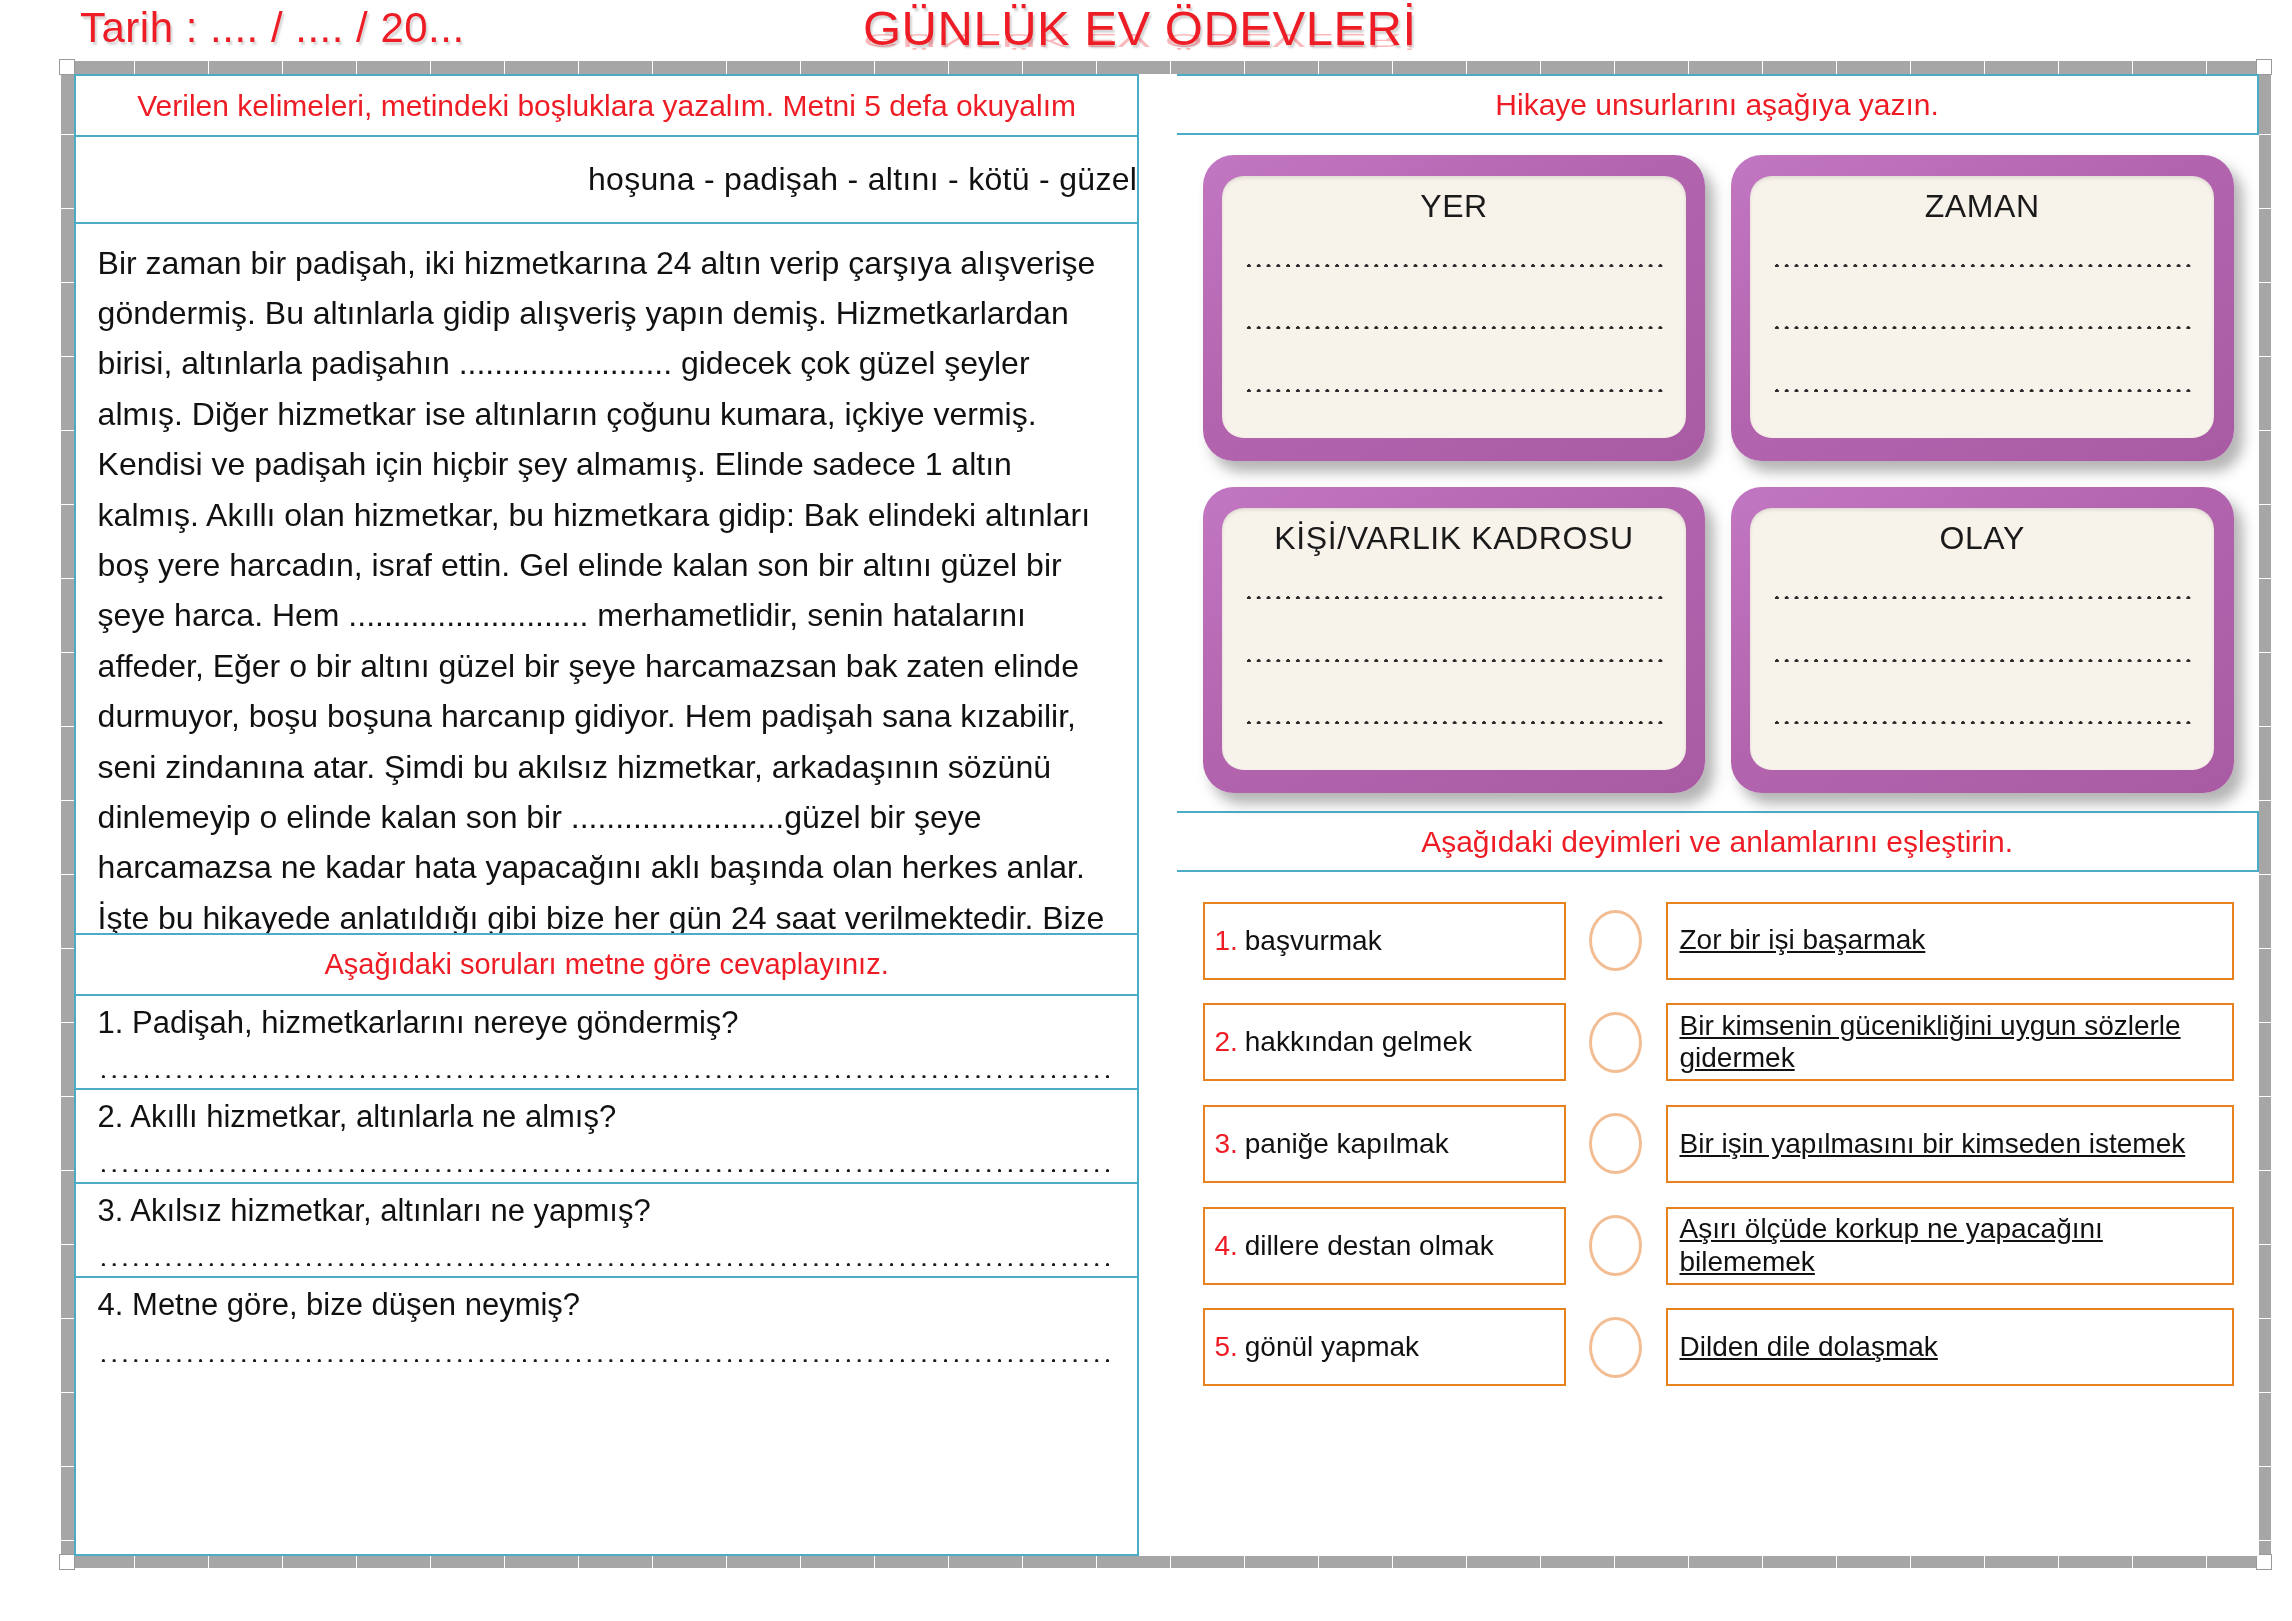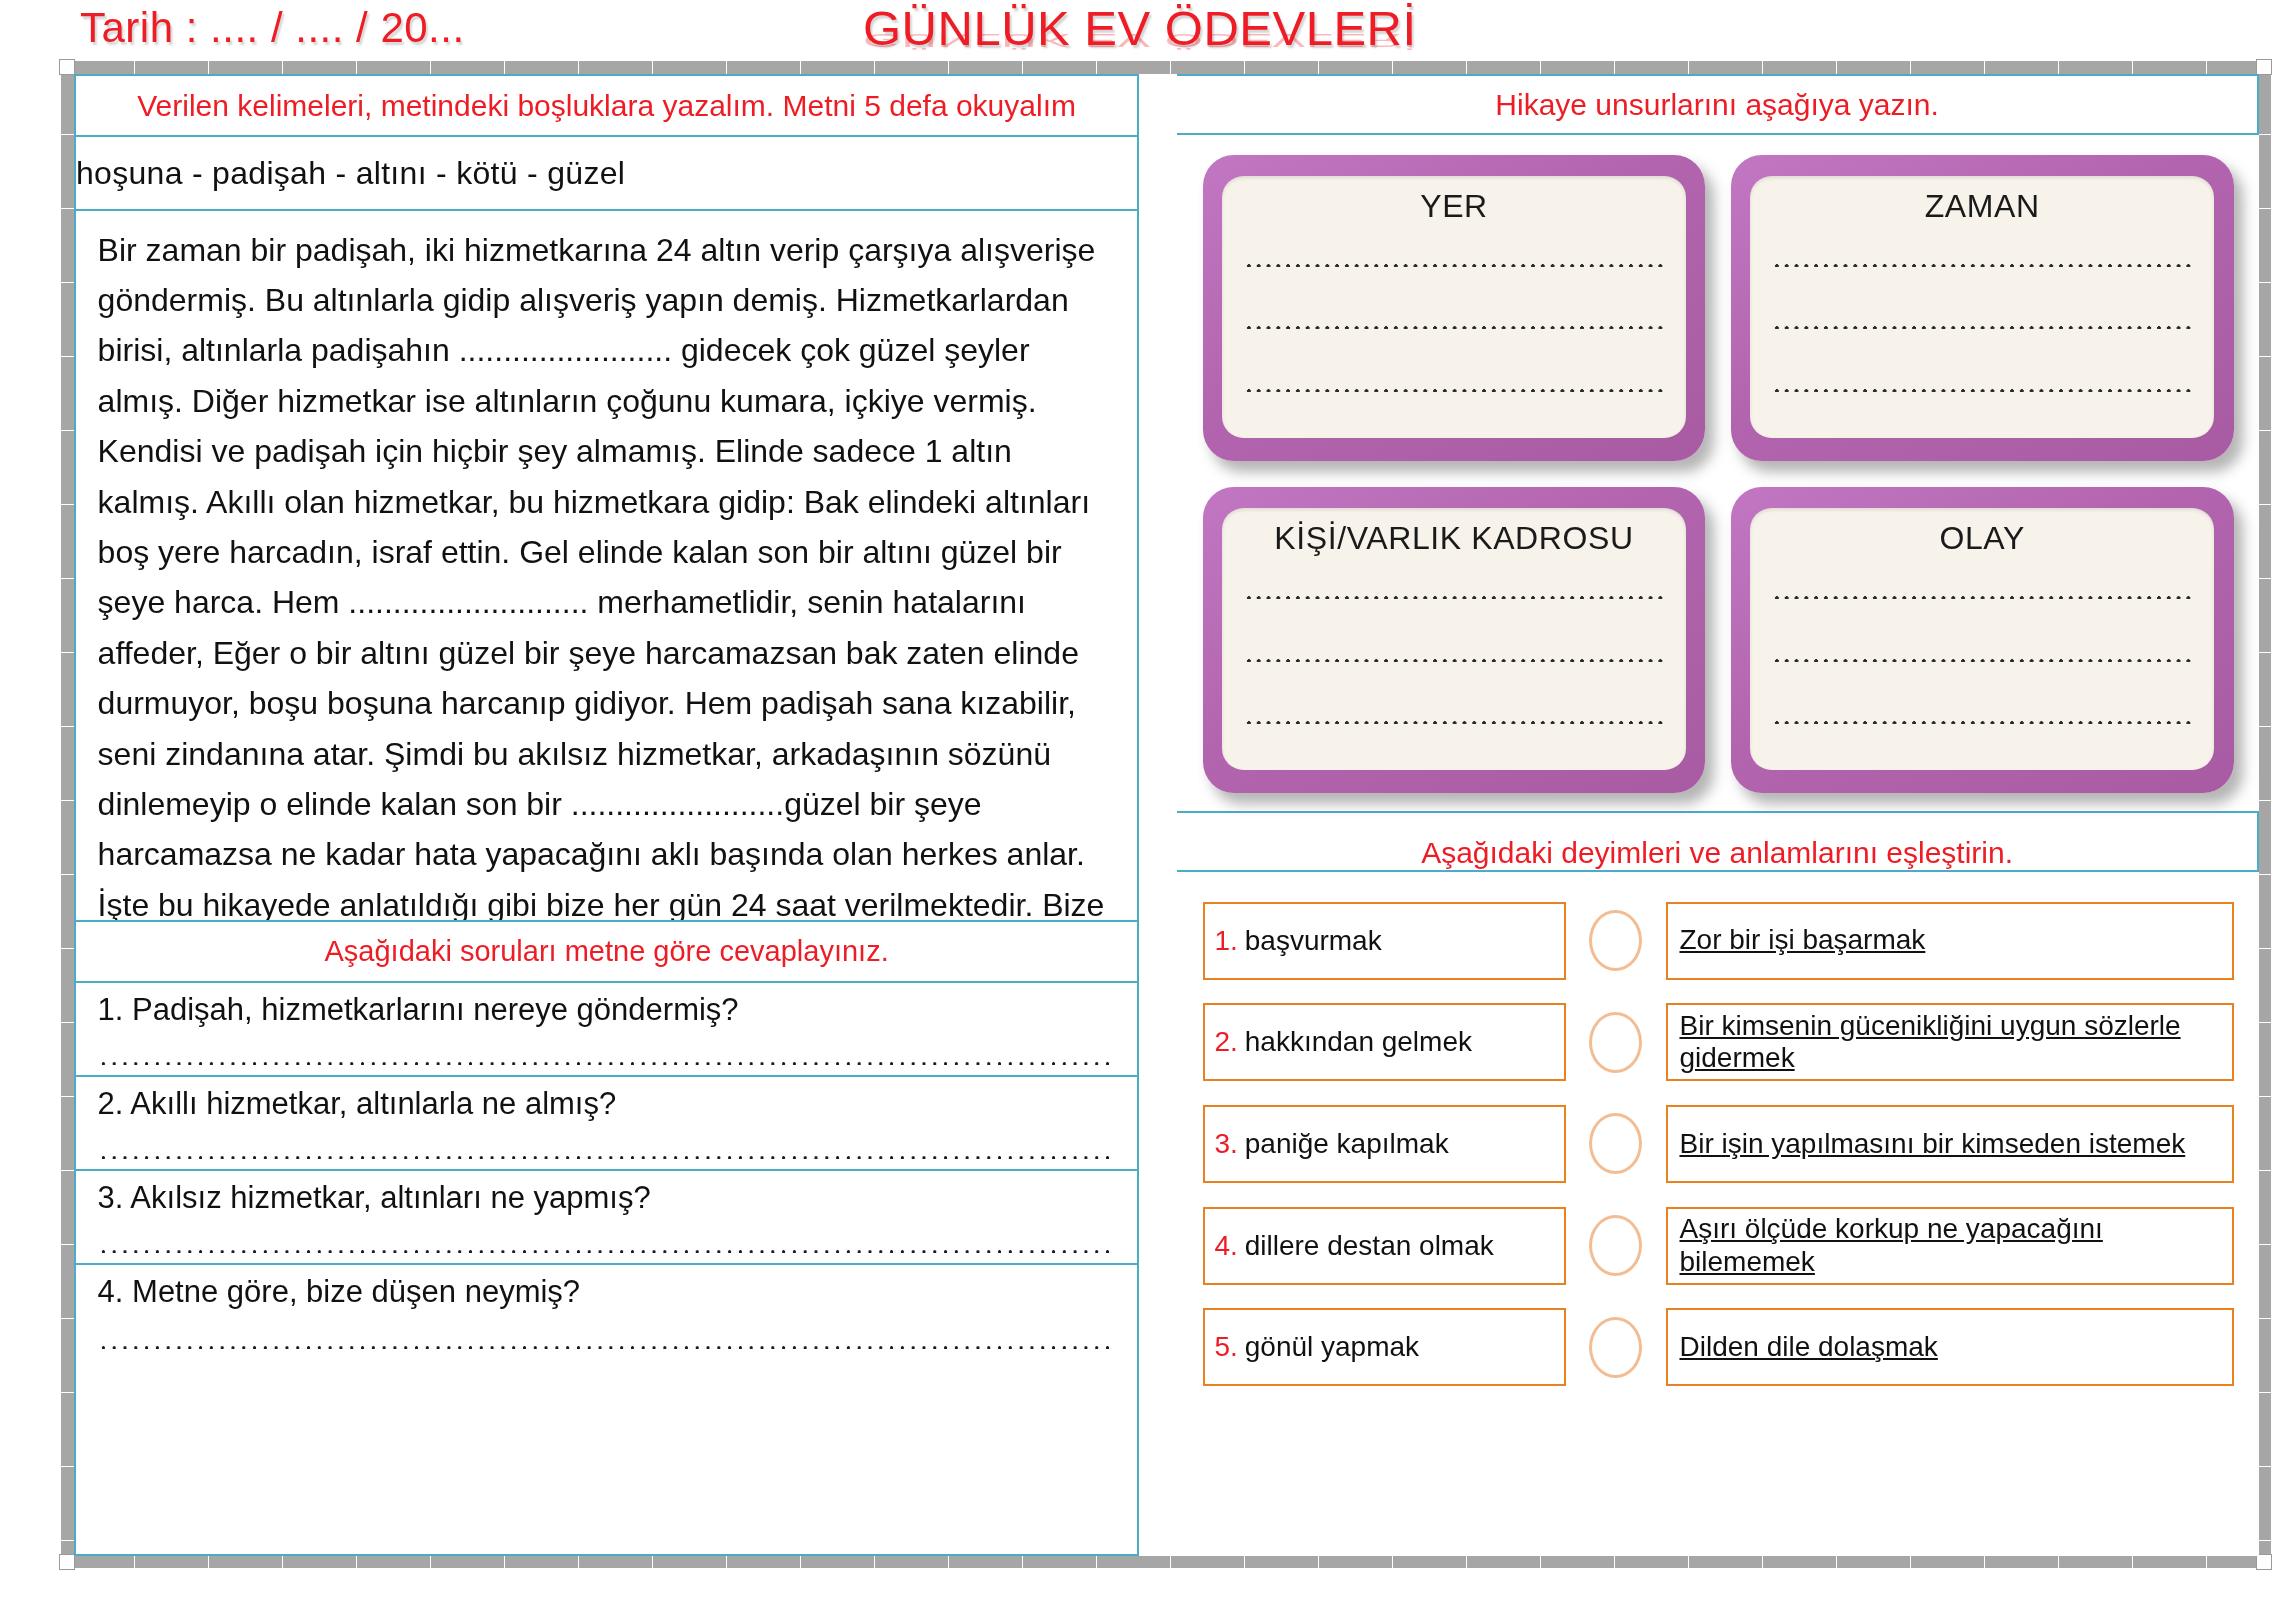--- a/index.html
+++ b/index.html
@@ -161,24 +161,24 @@
   .l-instr {
     height: 61px;
     display: flex;
     align-items: center;
     justify-content: center;
     padding: 0 5.9px;
   }
   .l-instr .instr-red { font-size: 30px; }
 
   .l-wordbank {
-    height: 74px;
-    display: flex;
-    align-items: center;
-    justify-content: flex-start;
+    height: 87px;
+    display: flex;
+    align-items: center;
+    justify-content: flex-end;
     font-size: 32px;
     color: #111;
     letter-spacing: 0.3px;
   }
 
   .l-story {
     flex: 0 0 auto;
     height: 711px;
     padding: 13.7px 21.6px 3.9px 21.6px;
     font-size: 32px;
@@ -294,21 +294,21 @@
     background-repeat: repeat-x;
     background-position: 0 2px;
   }
 
   .r-match-instr {
     height: 61px;
     border-top: 2.9px solid #4aacc5;
     border-bottom: 2.9px solid #4aacc5;
     border-right: 2.9px solid #4aacc5;
     display: flex;
-    align-items: flex-end;
+    align-items: center;
     justify-content: center;
     background: #fff;
   }
   .r-match-instr .instr-red { font-size: 30px; }
 
   .r-match-area {
     flex: 1;
     background: #fff;
     padding: 25.5px 25.5px 19.6px 25.5px;
     display: flex;

